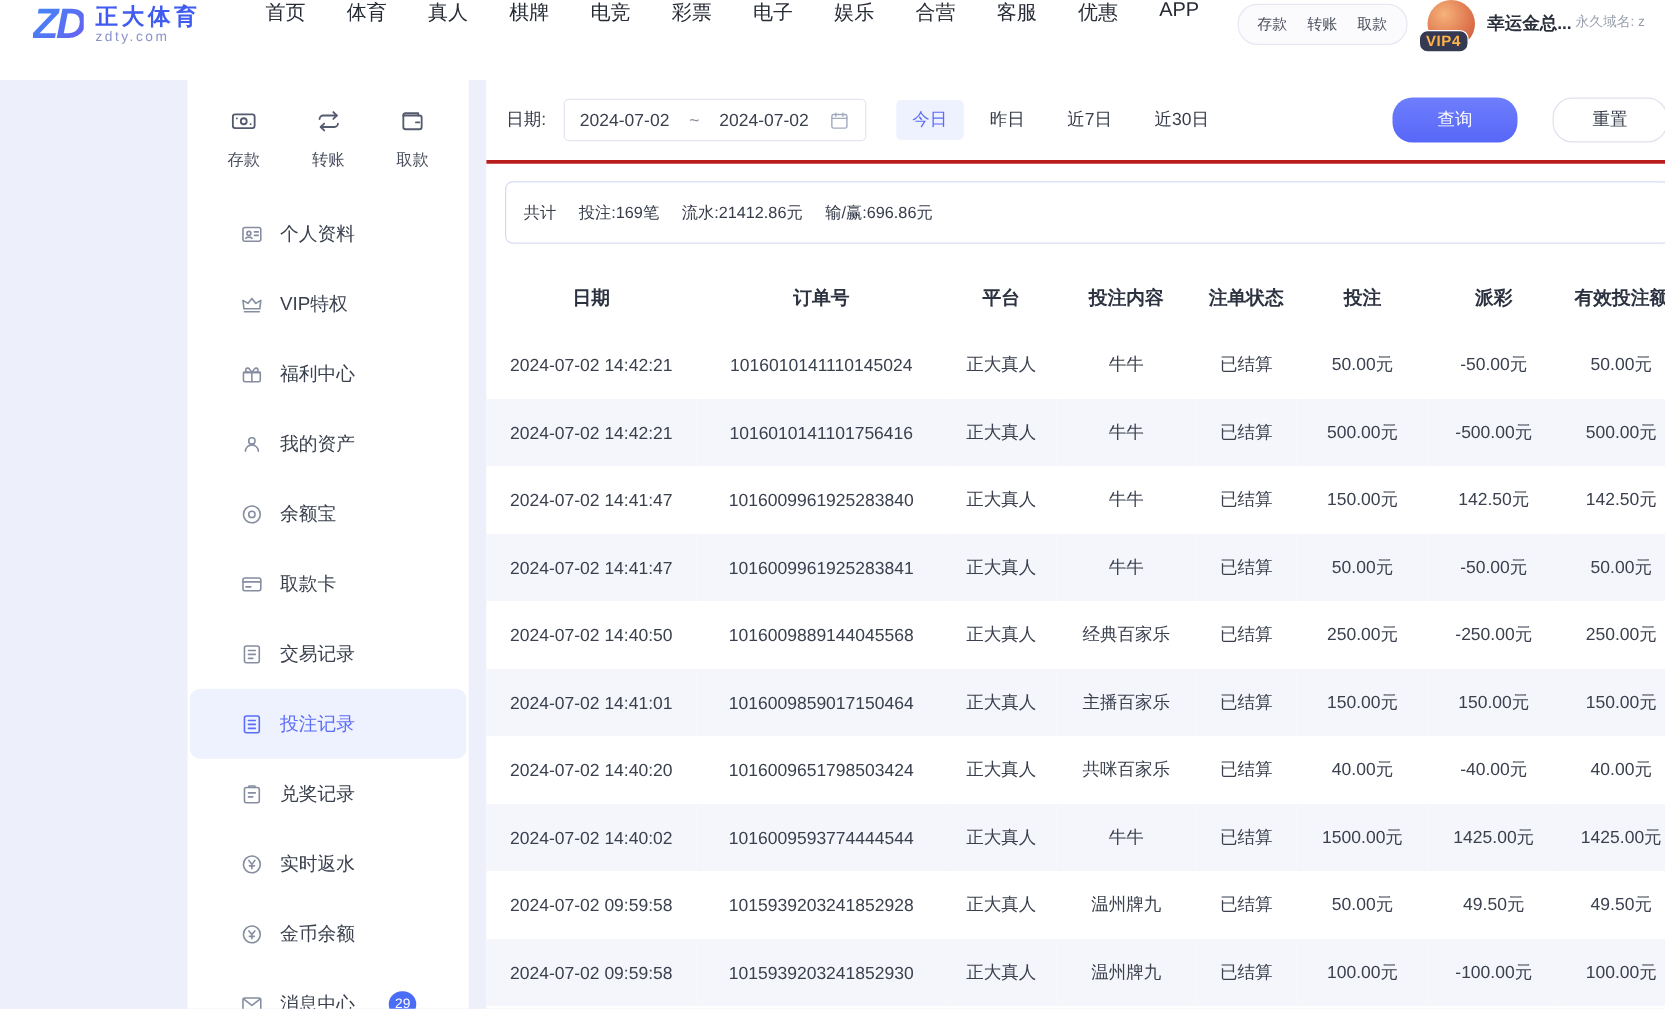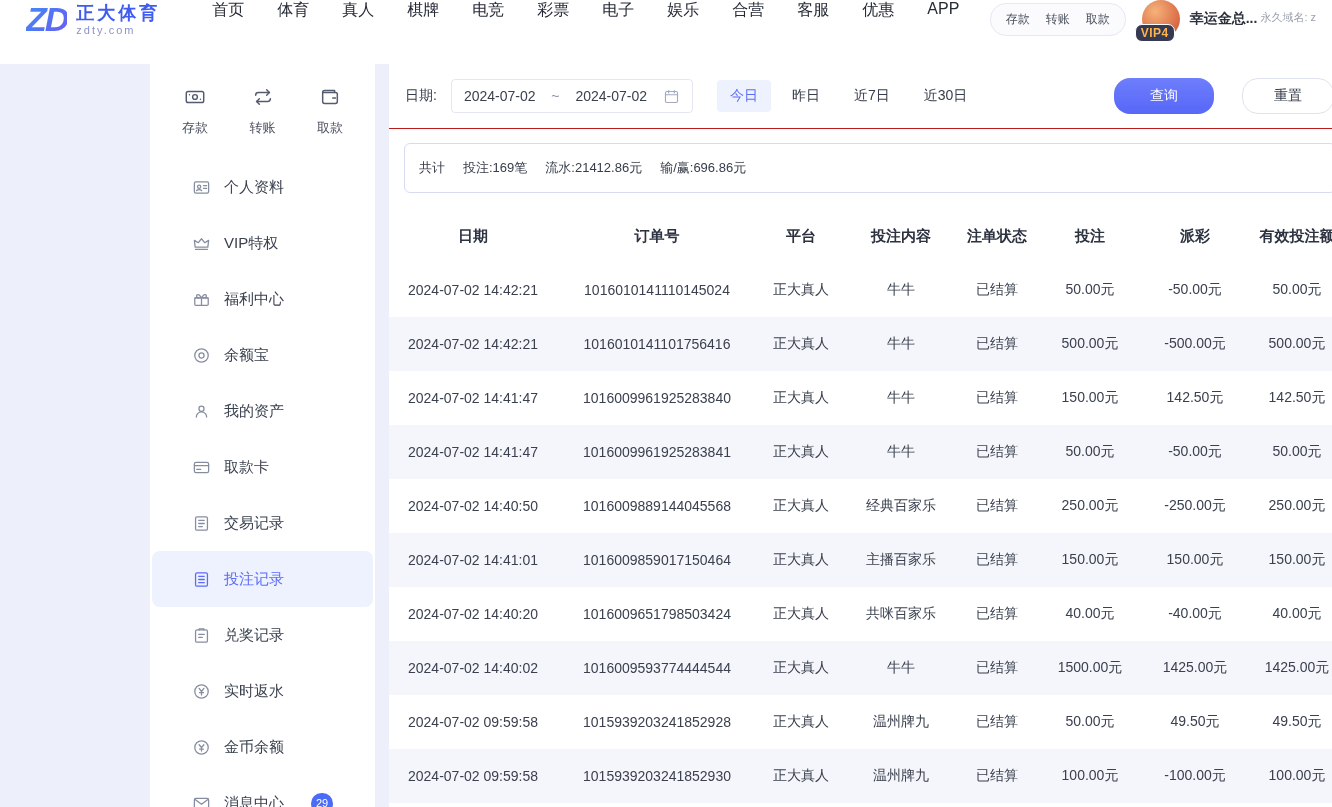--- a/index.html
+++ b/index.html
@@ -43,21 +43,21 @@
   .menu { padding-top:6px; }
   .menu-item { height:56px; display:flex; align-items:center; gap:13px; padding:0 14px 0 40px;
     font-size:15px; color:#3a404e; cursor:pointer; border-radius:8px; margin:0 2px; }
   .menu-item svg { width:19px; height:19px; color:#868da0; flex-shrink:0; }
   .menu-item.active { background:var(--accent-light); color:var(--accent); }
   .menu-item.active svg { color:var(--accent); }
   .mi-badge { margin-left:14px; min-width:21px; height:21px; border-radius:11px; background:#4a6cf7;
     color:#fff; font-size:11px; display:flex; align-items:center; justify-content:center; padding:0 5px; }
 
   
-  .filter-bar { display:flex; align-items:center; padding:14px 10px 14px 16px; gap:14px; border-bottom:1px solid #b91c1c; }
+  .filter-bar { display:flex; align-items:center; padding:14px 10px 14px 16px; gap:14px; border-bottom:3px solid #b91c1c; }
   .flabel { font-size:14px; color:#363c4a; flex-shrink:0; }
   .date-range { width:242px; height:34px; border:1px solid #e4e7f2; border-radius:4px; background:#fff;
     display:flex; align-items:center; justify-content:space-between; padding:0 12px; font-size:14px; color:#3a404e; cursor:pointer; flex-shrink:0; }
   .date-range .sep { color:#8b90a0; }
   .cal { width:17px; height:17px; color:#a3aabf; display:flex; }
   .cal svg { width:17px; height:17px; }
   .ranges { display:flex; gap:8px; margin-left:10px; font-size:14px; flex-shrink:0; }
   .range { padding:7px 13px; border-radius:4px; color:#363c4a; cursor:pointer; white-space:nowrap; }
   .range.active { background:var(--accent-light); color:var(--accent); }
   .actions { margin-left:auto; display:flex; gap:28px; margin-right:-12px; flex-shrink:0; }
@@ -178,34 +178,34 @@
               <rect x="3.5" y="10" width="17" height="9.5" rx="1.5"></rect>
               <path d="M3.5 10h17M12 10v9.5"></path>
               <path d="M8 10c-1.8-.5-2.6-2-2-3.3.7-1.4 2.7-1.2 3.6 0L12 10l2.4-3.3c.9-1.2 2.9-1.4 3.6 0 .6 1.3-.2 2.8-2 3.3"></path>
             </svg>
           </span>
           <span class="mi-lb">福利中心</span>
         </div>
         <div class="menu-item">
           <span class="mi-ic" style="display: flex;">
             <svg viewBox="0 0 24 24" fill="none" stroke="currentColor" stroke-width="1.6" stroke-linecap="round" stroke-linejoin="round">
+              <circle cx="12" cy="8.5" r="3.2"></circle>
+              <path d="M5.5 19a6.5 6.5 0 0 1 13 0"></path>
+            </svg>
+          </span>
+          <span class="mi-lb">我的资产</span>
+        </div>
+        <div class="menu-item">
+          <span class="mi-ic" style="display: flex;">
+            <svg viewBox="0 0 24 24" fill="none" stroke="currentColor" stroke-width="1.6" stroke-linecap="round" stroke-linejoin="round">
               <circle cx="12" cy="12" r="8.5"></circle>
               <circle cx="12" cy="12" r="3.2"></circle>
             </svg>
           </span>
           <span class="mi-lb">余额宝</span>
-        </div>
-        <div class="menu-item">
-          <span class="mi-ic" style="display: flex;">
-            <svg viewBox="0 0 24 24" fill="none" stroke="currentColor" stroke-width="1.6" stroke-linecap="round" stroke-linejoin="round">
-              <circle cx="12" cy="8.5" r="3.2"></circle>
-              <path d="M5.5 19a6.5 6.5 0 0 1 13 0"></path>
-            </svg>
-          </span>
-          <span class="mi-lb">我的资产</span>
         </div>
         <div class="menu-item">
           <span class="mi-ic" style="display: flex;">
             <svg viewBox="0 0 24 24" fill="none" stroke="currentColor" stroke-width="1.6" stroke-linecap="round" stroke-linejoin="round">
               <rect x="3" y="5.5" width="18" height="13" rx="2"></rect>
               <path d="M3 9.5h18"></path>
               <path d="M6 14.5h5"></path>
             </svg>
           </span>
           <span class="mi-lb">取款卡</span>

